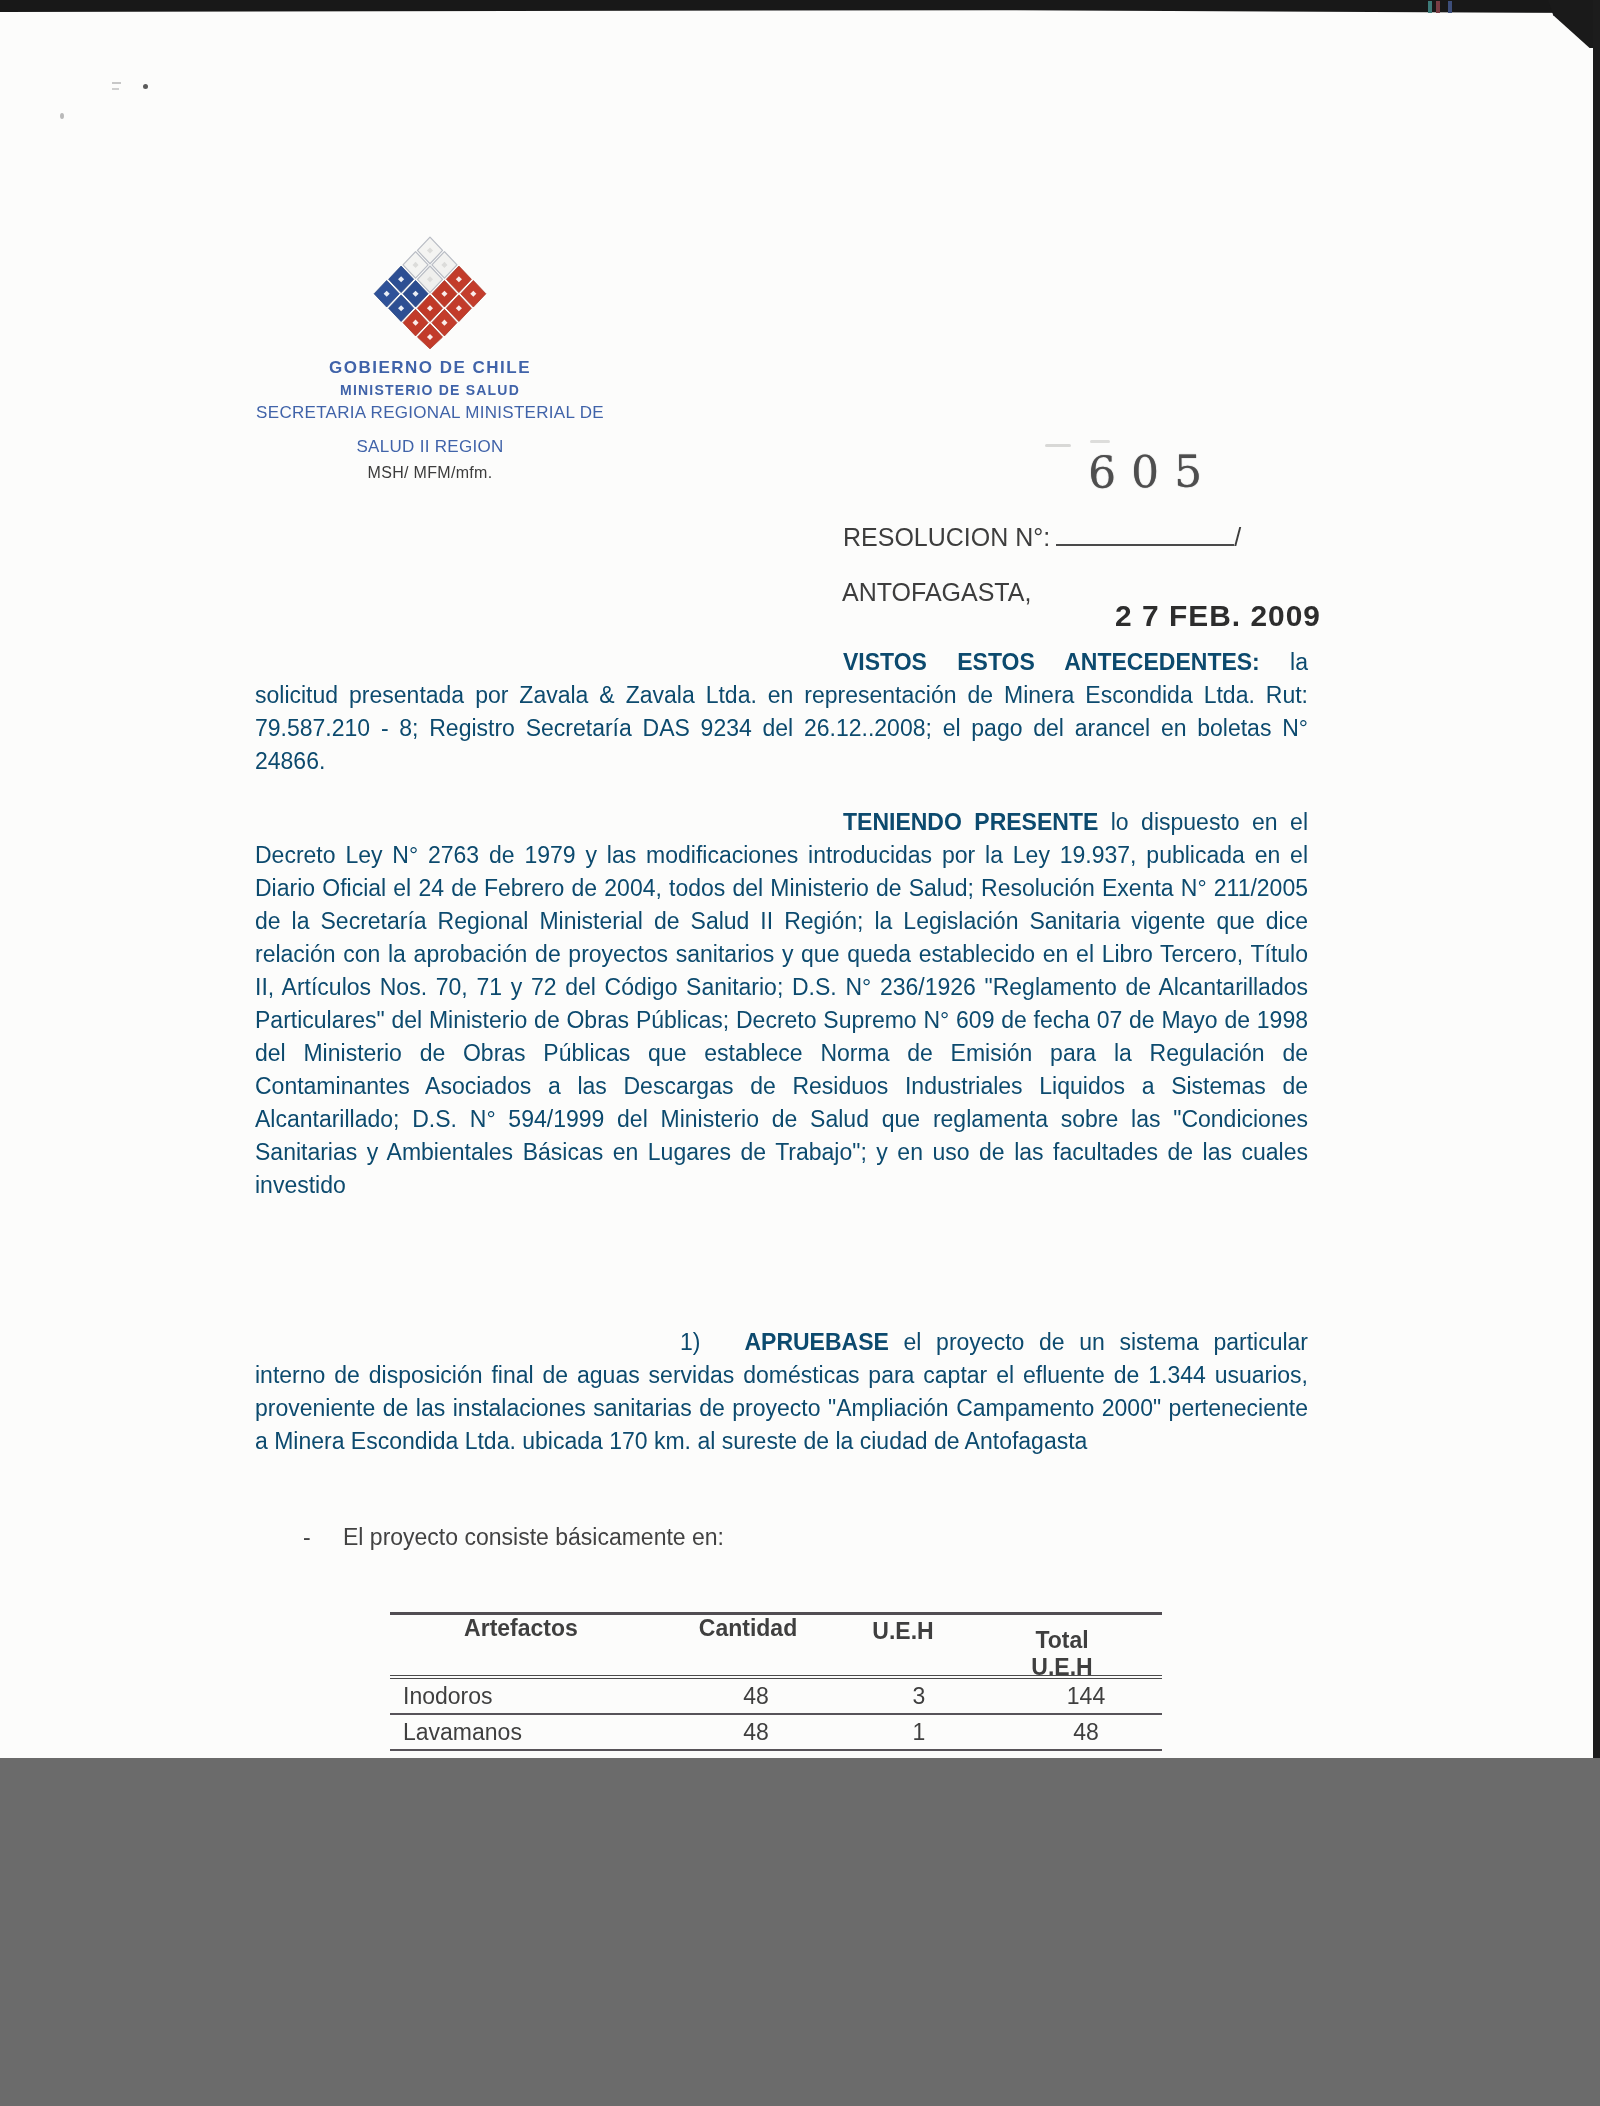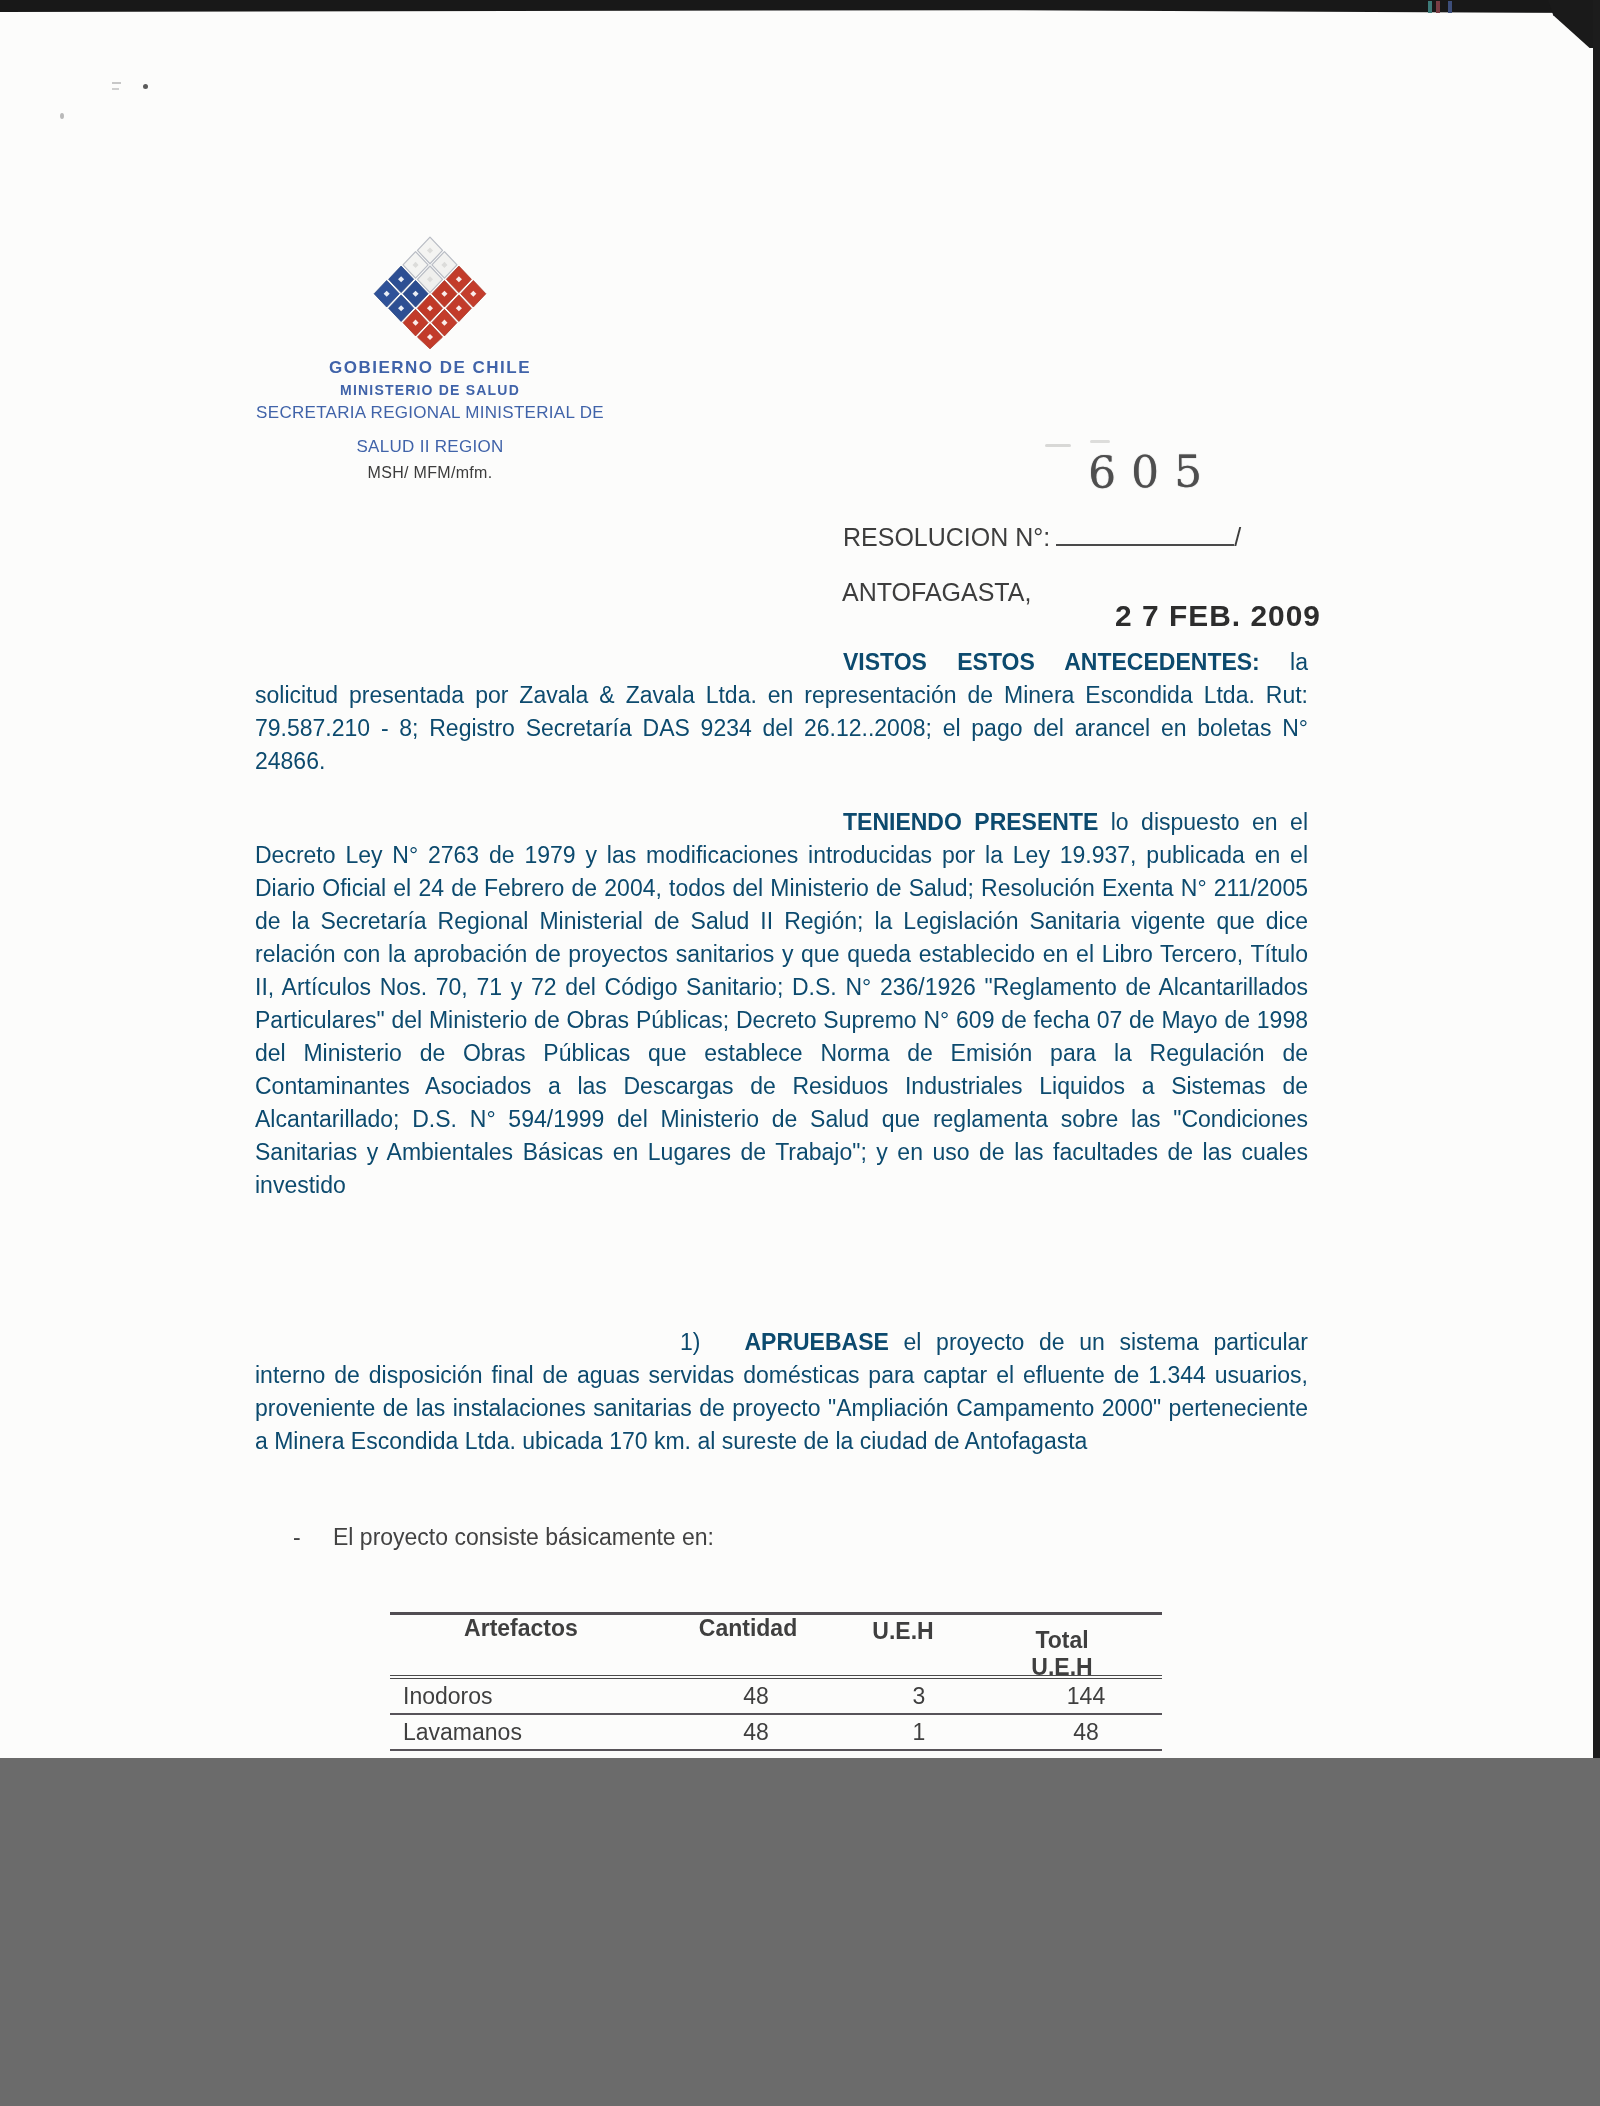--- a/index.html
+++ b/index.html
@@ -68,21 +68,21 @@
     font-size:23px;line-height:33px;color:#0c4a6e;
     text-align:justify;text-justify:inter-word;
   }
   .p-vistos{top:646px;text-indent:588px;}
   .p-teniendo{top:806px;text-indent:588px;}
   .lead{font-weight:bold;}
   .resuelvo{position:absolute;left:255px;top:1257px;width:1053px;text-align:center;
     font-size:24px;font-weight:bold;color:#3d3d3d;letter-spacing:.5px;}
   .p-apruebase{top:1326px;text-indent:425px;}
   .num-gap{display:inline-block;width:44px;}
-  .bullet-line{position:absolute;left:293px;top:1524px;font-size:23px;color:#424242;}
+  .bullet-line{position:absolute;left:303px;top:1524px;font-size:23px;color:#424242;}
   .bullet-marker{display:inline-block;width:40px;}
 
   
   .fixtures{position:absolute;left:390px;top:1612px;width:772px;
     border-top:3px solid #514d52;border-bottom:4px double #49496a;
     font-size:23px;color:#3f3f3f;}
   .t-row{display:grid;grid-template-columns:262px 192px 118px 200px;align-items:center;}
   .t-head{height:60px;border-bottom:4px double #4b4b4b;align-items:start;}
   .t-head .c{font-weight:bold;}
   .c{text-align:center;}

